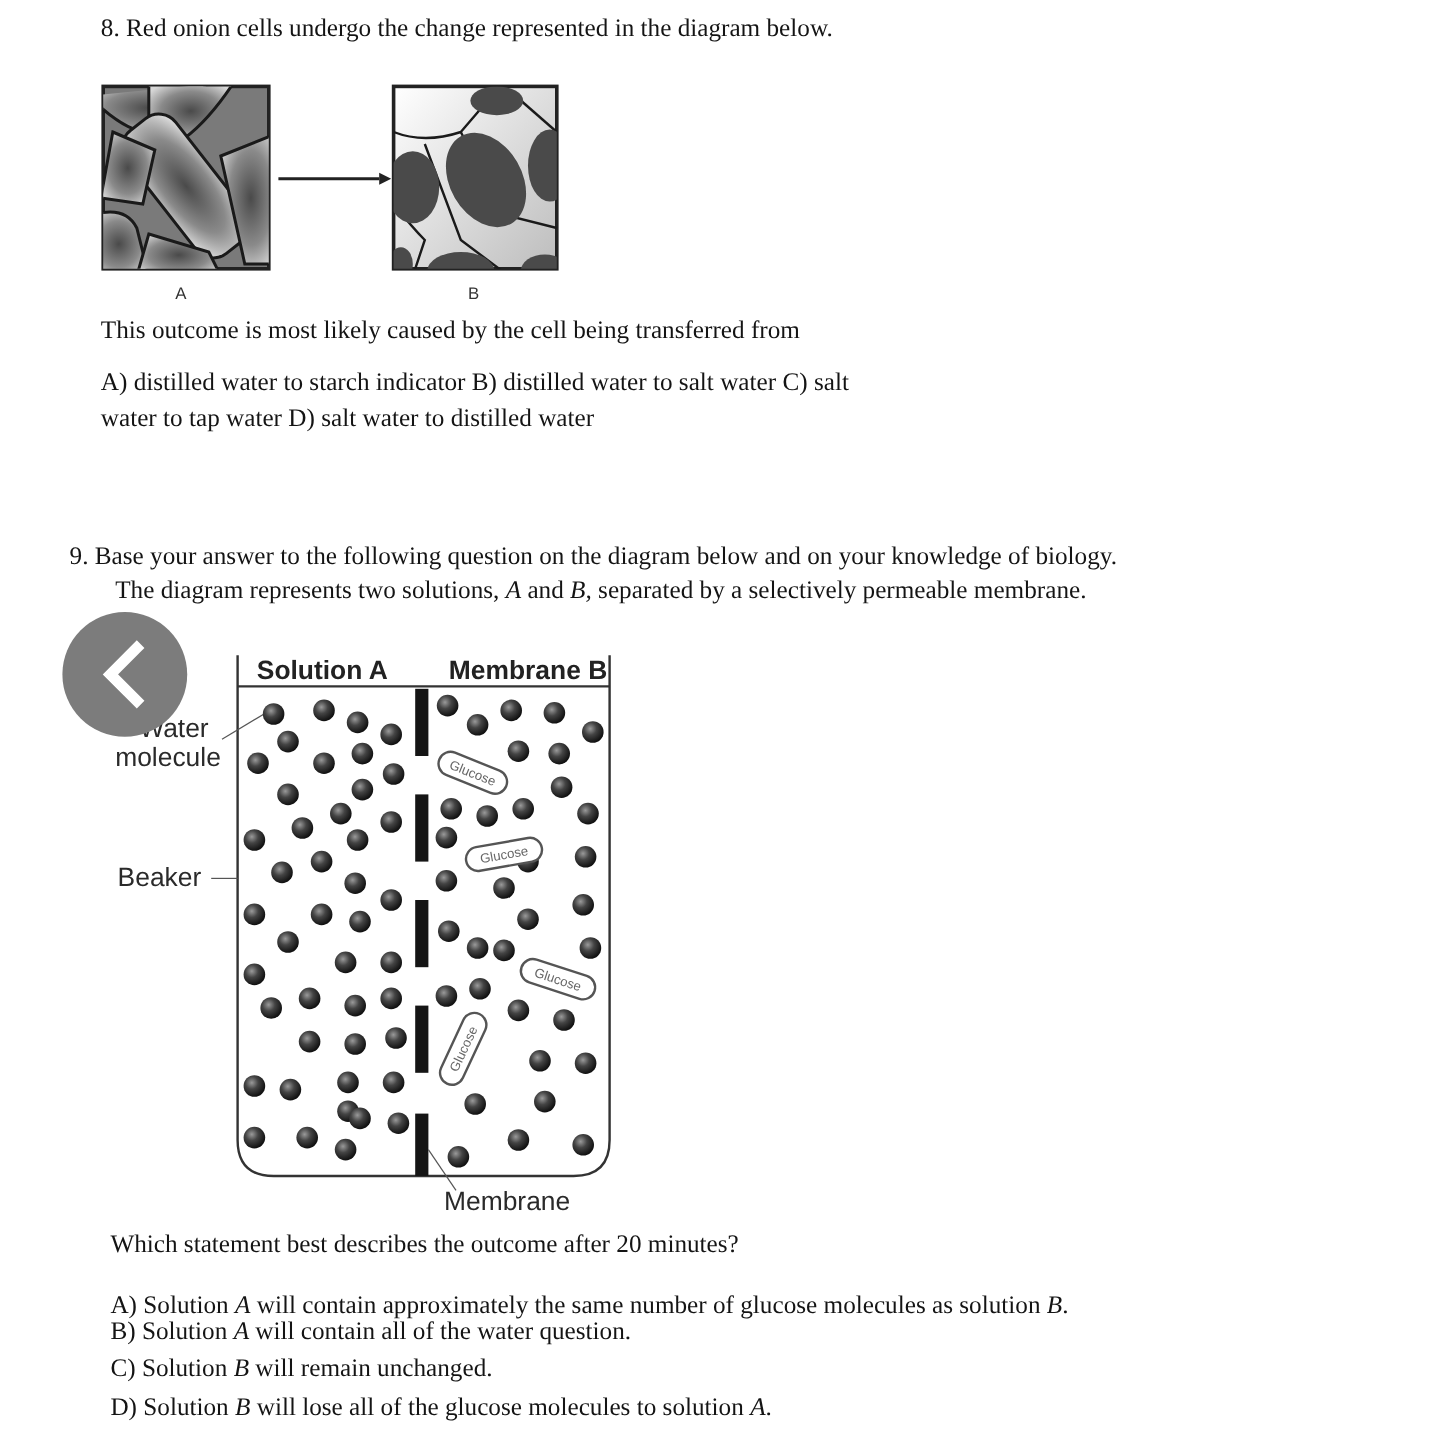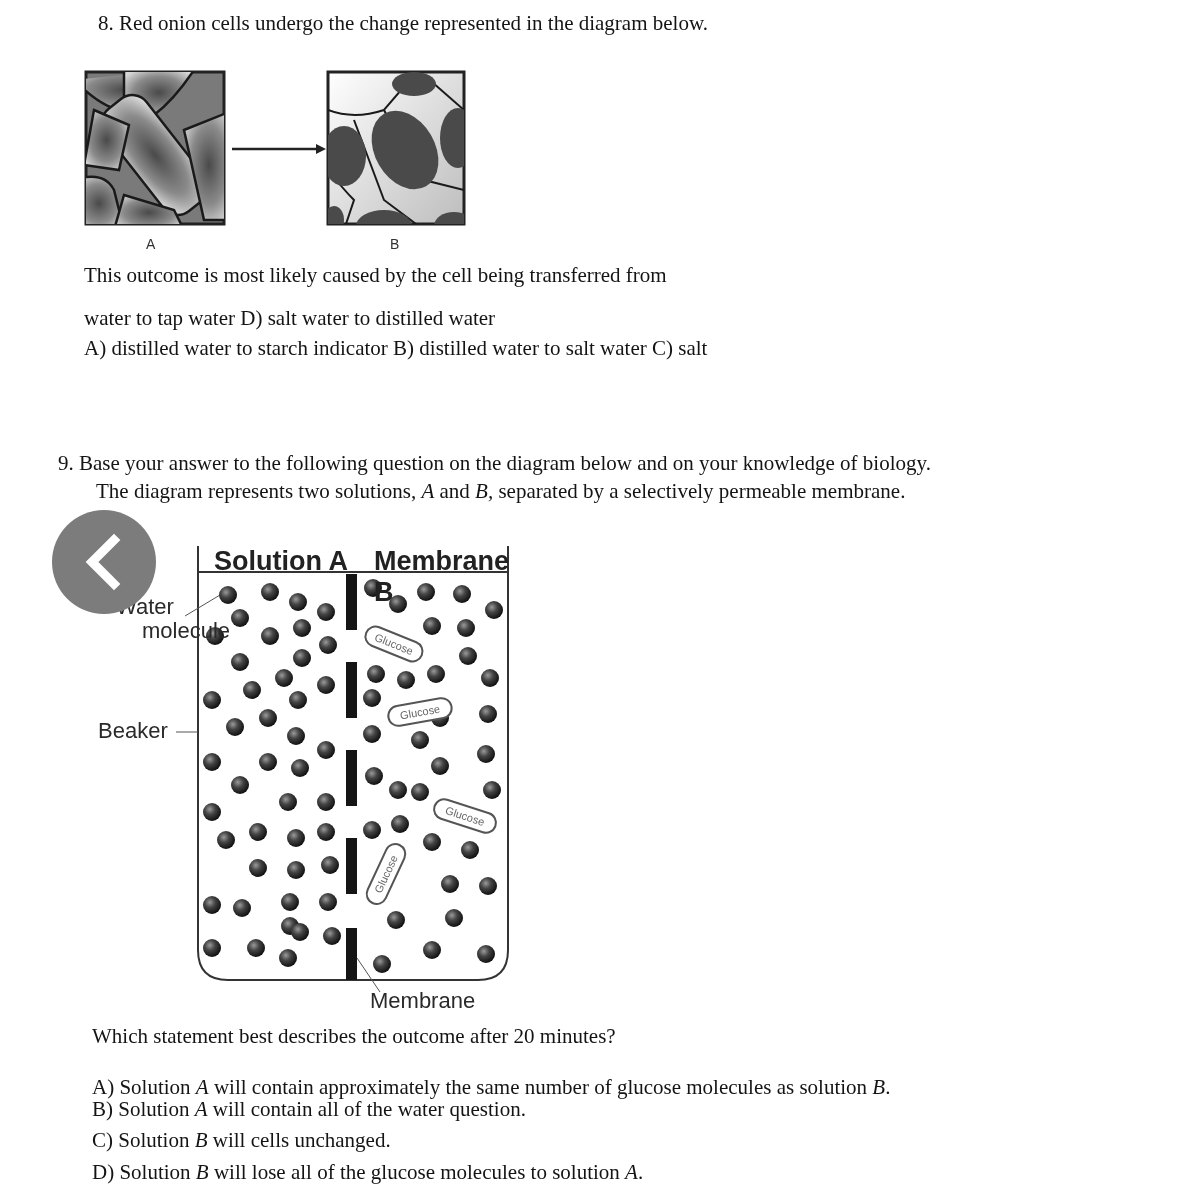--- a/index.html
+++ b/index.html
@@ -2,34 +2,34 @@
 <html><head>
 <meta charset="utf-8">
 <style>
   html, body { margin: 0; padding: 0; }
   body {
     width: 1200px; height: 1200px; background: #ffffff; position: relative; overflow: hidden;
     font-family: "Liberation Serif", "DejaVu Serif", serif; color: #111;
   }
   .abs { position: absolute; }
   .serif { font-family: "Liberation Serif", "DejaVu Serif", serif; font-size: 21px; line-height: 30px; color: #141414; }
-  .q8-title { left: 84px; top: 8px; white-space: nowrap; margin-left: 14px; }
+  .q8-title { left: 84px; top: 8px; white-space: nowrap; }
   .q8-stem { left: 84px; top: 260px; white-space: nowrap; }
   .q8-choices { left: 84px; top: 303px; width: 720px; }
   .q9-title { left: 58px; top: 448px; white-space: nowrap; text-align: right; }
   .q9-sub { left: 96px; top: 476px; white-space: nowrap; }
   .q9-stem { left: 92px; top: 1021px; white-space: nowrap; }
   .q9-choice { left: 92px; white-space: nowrap; }
   .cap { font-family: "Liberation Sans", "DejaVu Sans", sans-serif; font-size: 14px; color: #333; }
   .back-btn {
     left: 52px; top: 510px; width: 104px; height: 104px; border-radius: 50%;
     background: #7c7c7c; cursor: pointer;
   }
   .label-sans { font-family: "Liberation Sans", "DejaVu Sans", sans-serif; font-size: 22px; color: #2a2a2a; }
-  .header-sans { font-family: "Liberation Sans", "DejaVu Sans", sans-serif; font-size: 27px; font-weight: bold; color: #222; }
+  .header-sans { font-family: "Liberation Sans", "DejaVu Sans", sans-serif; font-size: 22px; font-weight: bold; color: #222; }
   i { font-style: italic; }
 </style>
 </head>
 <body>
 
 <div class="abs serif q8-title">8. Red onion cells undergo the change represented in the diagram below.</div>
 
 <div class="abs" style="left:84px; top:70px; width:384px; height:186px;">
   <svg width="384" height="186" viewBox="0 0 384 186">
     <defs>
@@ -81,22 +81,22 @@
       <ellipse cx="370" cy="156" rx="20" ry="14" fill="#4a4a4a"></ellipse>
       <ellipse cx="250" cy="150" rx="10" ry="14" fill="#4a4a4a"></ellipse>
     </g>
   </svg>
   <div class="abs cap" style="left:62px; top:166px;">A</div>
   <div class="abs cap" style="left:306px; top:166px;">B</div>
 </div>
 
 <div class="abs serif q8-stem">This outcome is most likely caused by the cell being transferred from</div>
 <div class="abs serif q8-choices">
+  <div>A) distilled water to starch indicator B) distilled water to salt water C) salt</div>
   <div>water to tap water D) salt water to distilled water</div>
-  <div>A) distilled water to starch indicator B) distilled water to salt water C) salt</div>
 </div>
 
 <div class="abs serif q9-title">9. Base your answer to the following question on the diagram below and on your knowledge of biology.</div>
 <div class="abs serif q9-sub">
   <span>The diagram represents two solutions, </span><i>A</i><span> and </span><i>B,</i><span> separated by a selectively permeable membrane.</span>
 </div>
 
 <div class="abs" style="left:90px; top:540px; width:430px; height:480px;">
   <svg width="430" height="480" viewBox="0 0 430 480">
     <defs>
@@ -221,37 +221,37 @@
       </g>
       <g transform="translate(296 334) rotate(-65)">
         <rect x="-32" y="-10" width="64" height="20" rx="10"></rect>
         <text x="0" y="4" text-anchor="middle" fill="#666" stroke="none">Glucose</text>
       </g>
     </g>
   </svg>
   <div class="abs header-sans" style="left:124px; top:6px;">Solution A</div>
   <div class="abs header-sans" style="left:284px; top:6px;">Membrane B</div>
   <div class="abs label-sans" style="left:26px; top:54px;">Water</div>
-  <div class="abs label-sans" style="left:6px; top:78px;margin-left:46px;">molecule</div>
+  <div class="abs label-sans" style="left:6px; top:78px;">molecule</div>
   <div class="abs label-sans" style="left:8px; top:178px;">Beaker</div>
   <div class="abs label-sans" style="left:280px; top:448px;">Membrane</div>
 </div>
 
 <div class="abs back-btn">
   <svg width="104" height="104" viewBox="0 0 104 104">
     <polyline points="62,30 40,52 62,74" fill="none" stroke="#ffffff" stroke-width="9" stroke-linecap="square"></polyline>
   </svg>
 </div>
 
 <div class="abs serif q9-stem">Which statement best describes the outcome after 20 minutes?</div>
 
 <div class="abs serif q9-choice" style="top:1072px;">
   <span>A) Solution </span><i>A</i><span> will contain approximately the same number of glucose molecules as solution </span><i>B</i><span>.</span>
 </div>
 <div class="abs serif q9-choice" style="top:1094px;">
   <span>B) Solution </span><i>A</i><span> will contain all of the water question.</span>
 </div>
 <div class="abs serif q9-choice" style="top:1125px;">
-  <span>C) Solution </span><i>B</i><span> will cells unchanged.</span>
+  <span>C) Solution </span><i>B</i><span> will remain unchanged.</span>
 </div>
 <div class="abs serif q9-choice" style="top:1157px;">
   <span>D) Solution </span><i>B</i><span> will lose all of the glucose molecules to solution </span><i>A</i><span>.</span>
 </div>
 
 </body></html>

